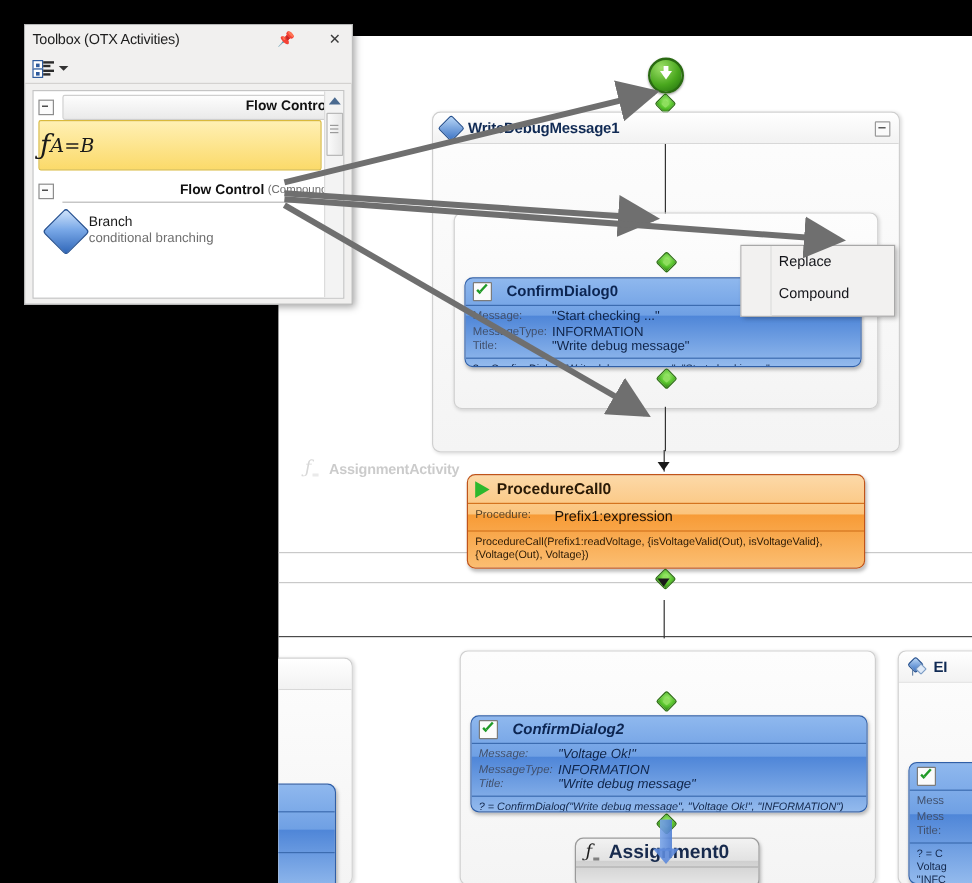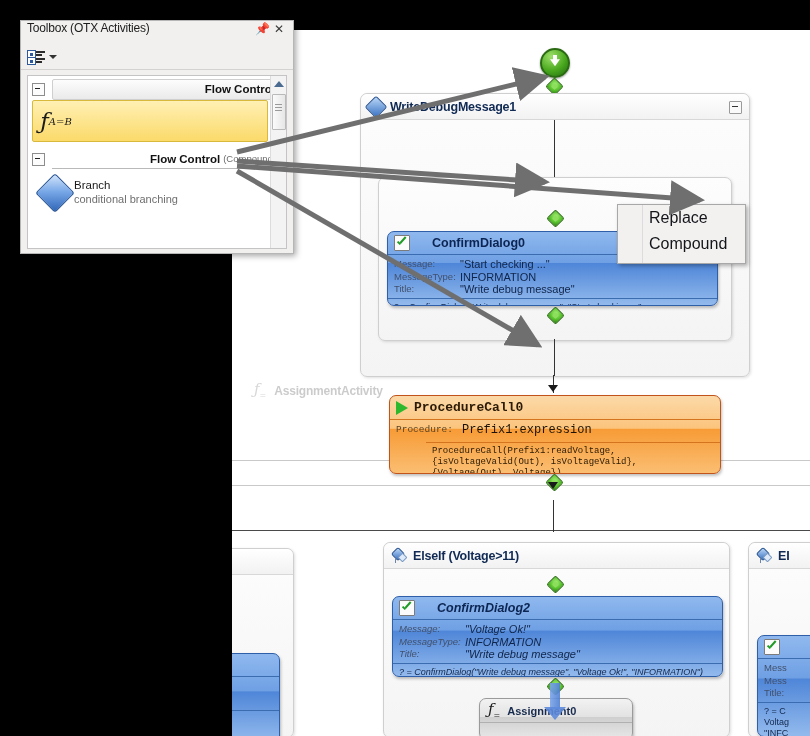--- a/index.html
+++ b/index.html
@@ -60,21 +60,21 @@
   .ico-if .d2{position:absolute;left:8px;top:5px;width:5px;height:5px;transform:rotate(45deg);
     border-radius:1px;background:#dfeaf8;border:1px solid #7a9bc4;}
   .ico-if .st{position:absolute;left:4px;top:9px;width:1px;height:5px;background:#6b86a8;}
 
   
   .leaf-blue{position:absolute;border:1px solid #2f5fa8;border-radius:7px;
     background:linear-gradient(#8fb8ee 0%,#6fa0e4 42%,#4f86d8 43%,#93baed 100%);
     box-shadow:1px 2px 3px rgba(0,0,0,.25);overflow:hidden;}
   .leaf-blue .lhdr{height:22px;display:flex;align-items:center;padding:0 6px;
     border-bottom:1px solid #3c6cb0;}
-  .leaf-blue .lhdr .ltitle{font-size:12.5px;font-weight:bold;color:#0c2552;margin-left:22px;}
+  .leaf-blue .lhdr .ltitle{font-size:12.5px;font-weight:bold;color:#0c2552;margin-left:12px;}
   .chk{width:14px;height:14px;background:#fbfbfb;border:1px solid #7b7b7b;border-radius:1px;
     position:relative;}
   .chk:after{content:"";position:absolute;left:2px;top:6px;width:4px;height:2px;background:#1f9a27;
     transform:rotate(45deg);}
   .chk:before{content:"";position:absolute;left:4px;top:3px;width:8px;height:2px;background:#1f9a27;
     transform:rotate(-48deg);}
   .proptbl{padding:3px 6px 2px 6px;font-size:10px;color:#1b2f52;}
   .proprow{display:flex;line-height:12.5px;}
   .proprow .pk{width:66px;color:#41506c;font-size:9.5px;}
   .proprow .pv{font-size:11px;color:#0f2449;}
@@ -94,43 +94,43 @@
   .leaf-orange .proprow .pk{color:#5a4426;}
   .leaf-orange .proprow .pv{color:#1d1205;font-size:12px;}
   .leaf-orange .exprline{border-top:1px solid #d4741f;color:#2a1a06;}
 
   
   .leaf-gray{position:absolute;border:1px solid #9a9a9a;border-radius:7px;
     background:linear-gradient(#f2f2f2 0%,#e2e2e2 45%,#cfcfcf 46%,#e8e8e8 100%);
     box-shadow:1px 2px 3px rgba(0,0,0,.25);overflow:hidden;}
   .leaf-gray .lhdr{height:23px;display:flex;align-items:center;padding:0 8px;
     border-bottom:1px solid #b0b0b0;}
-  .leaf-gray .lhdr .ltitle{font-size:11px;font-weight:bold;color:#172a4d;margin-left:7px;}
+  .leaf-gray .lhdr .ltitle{font-size:16px;font-weight:bold;color:#172a4d;margin-left:7px;}
   .fx{font-family:"DejaVu Serif",serif;font-style:italic;font-size:15px;color:#1a1a1a;
       line-height:1;position:relative;}
   .fx sub{font-size:8px;font-style:italic;}
 
   
   .ghost{position:absolute;display:flex;align-items:center;gap:8px;opacity:.45;}
   .ghost .gt{font-size:12px;color:#8d8d8d;font-weight:bold;letter-spacing:-.2px;}
   .ghost .fx{color:#a8a8a8;}
 
   
   .dropind{position:absolute;width:22px;}
   .dropind .shaft{position:absolute;left:6px;top:0;width:10px;height:26px;
     background:linear-gradient(90deg,#7aa5e8,#4f7fd4);opacity:.9;}
   .dropind .head{position:absolute;left:0;top:24px;width:0;height:0;
     border-left:11px solid transparent;border-right:11px solid transparent;
     border-top:13px solid #5d8ada;opacity:.9;}
 
   
   #toolbox{position:absolute;left:20px;top:20px;width:272px;height:232px;
     background:#f1f0ef;border:1px solid #b6b6b6;box-shadow:2px 2px 6px rgba(0,0,0,.35);}
-  #tb-title{height:24px;display:flex;align-items:flex-start;padding:0 6px;
-    font-size:12px;color:#1d1d1d;background:#f1f0ef;}
+  #tb-title{height:24px;display:flex;align-items:center;padding:0 6px;
+    font-size:12px;color:#1d1d1d;background:#f1f0ef;gap:24px;}
   #tb-title .ttxt{flex:1;letter-spacing:-.2px;}
   .tb-btn{width:16px;height:16px;display:flex;align-items:center;justify-content:center;
     font-size:12px;color:#3a3a3a;cursor:default;}
   #tb-toolbar{height:24px;display:flex;align-items:center;gap:4px;padding:0 6px;
     border-bottom:1px solid #d4d2d0;background:#f1f0ef;}
   .ico-listview{position:relative;width:18px;height:14px;}
   .ico-listview .sq{position:absolute;width:7px;height:6px;border:1px solid #2e5a9c;background:#fff;}
   .ico-listview .sq:after{content:"";position:absolute;left:2px;top:1.5px;width:3px;height:3px;background:#2e5a9c;}
   .ico-listview .ln{position:absolute;left:9px;height:2px;background:#2b2b2b;}
   .caret-dn{width:0;height:0;border-left:4px solid transparent;border-right:4px solid transparent;
@@ -164,42 +164,42 @@
   .ico-proccall .sqy{position:absolute;left:1px;top:21px;width:9px;height:9px;
     background:linear-gradient(#ffe08a,#e8a820);border:1px solid #b07f12;}
   .ico-proccall .ln1{position:absolute;left:11px;top:10px;width:9px;height:1px;background:#7d7d7d;
     transform:rotate(-42deg);}
   .ico-proccall .ln2{position:absolute;left:6px;top:18px;width:10px;height:1px;background:#7d7d7d;
     transform:rotate(45deg);}
   .ico-proccall .play{position:absolute;left:19px;top:14px;width:0;height:0;
     border-top:9px solid transparent;border-bottom:9px solid transparent;border-left:15px solid #2db82d;}
   .ico-assign{display:flex;align-items:center;justify-content:center;height:34px;
     font-family:"DejaVu Serif",serif;font-style:italic;font-size:23px;color:#1a1a1a;}
-  .ico-assign sub{font-size:10px;}
+  .ico-assign sub{font-size:16px;}
   .ico-branch{position:absolute;left:5px;top:4px;width:26px;height:26px;transform:rotate(45deg);
     border-radius:3px;background:linear-gradient(135deg,#d3e5fb 0%,#7aa9e8 45%,#2f66b8 100%);
     border:1px solid #224f91;}
 
   
   .tb-sb{position:absolute;right:0;top:0;width:15px;bottom:0;background:#f3f3f3;
     border-left:1px solid #dcdcdc;}
   .sb-up{position:absolute;left:3px;top:5px;width:0;height:0;
     border-left:5px solid transparent;border-right:5px solid transparent;border-bottom:6px solid #4a6a90;}
   .sb-thumb{position:absolute;left:1px;top:18px;width:12px;height:34px;
     background:linear-gradient(90deg,#fbfbfb,#e6e6e6);border:1px solid #b9b9b9;border-radius:1px;}
   .sb-thumb:after{content:"";position:absolute;left:2px;top:12px;width:7px;height:1px;
     background:#9a9a9a;box-shadow:0 3px 0 #9a9a9a,0 -3px 0 #9a9a9a;}
 
   
   #ctxmenu{position:absolute;left:617px;top:204px;width:127px;height:58px;
     background:#f2f1f0;border:1px solid #a8a8a8;box-shadow:2px 2px 4px rgba(0,0,0,.3);}
   #ctxmenu .gutter{position:absolute;left:0;top:0;width:24px;bottom:0;
     background:#f2f1f0;border-right:1px solid #dcdcdc;}
   .ctx-item{position:relative;height:26px;display:flex;align-items:center;
-    padding-left:31px;font-size:16px;color:#14151a;}
+    padding-left:31px;font-size:12px;color:#14151a;}
 
   
   #arrows{position:absolute;left:0;top:0;width:810px;height:736px;pointer-events:none;}
 </style>
 </head>
 <body>
 
 <div id="canvas">
   <div id="canvas-inner">
 
@@ -250,57 +250,49 @@
 
         <div class="diamond" style="left:170px;top:131px;"></div>
       </div>
 
       <div class="vline" style="left:193px;top:245px;height:37px;"></div>
     </div>
 
     <div class="vline" style="left:321px;top:345px;height:18px;"></div>
     <div class="arrowhead" style="left:316px;top:355px;"></div>
 
-    <div class="leaf-orange" style="left:157px;top:365px;width:330px;height:77px;font-family:Liberation Mono, monospace;">
+    <div class="leaf-orange" style="left:157px;top:365px;width:330px;height:77px;">
       <div class="lhdr">
         <span class="tri-play"></span>
         <span class="ltitle">ProcedureCall0</span>
       </div>
       <div class="proptbl" style="padding-top:4px;">
         <div class="proprow">
           <span class="pk">Procedure:</span>
           <span class="pv">Prefix1:expression</span>
         </div>
       </div>
-      <div class="exprline" style="margin-top:3px;margin-left:36px;">ProcedureCall(Prefix1:readVoltage, {isVoltageValid(Out), isVoltageValid}, {Voltage(Out), Voltage})</div>
+      <div class="exprline" style="margin-top:3px;">ProcedureCall(Prefix1:readVoltage, {isVoltageValid(Out), isVoltageValid}, {Voltage(Out), Voltage})</div>
     </div>
 
     <div class="diamond" style="left:316px;top:446px;"></div>
     <div class="arrowhead" style="left:316px;top:452px;"></div>
 
     <div class="vline" style="left:321px;top:470px;height:32px;"></div>
 
     <div class="container" style="left:-80px;top:518px;width:140px;height:188px;">
       <div class="chdr"></div>
     </div>
     <div class="leaf-blue" style="left:-90px;top:623px;width:136px;height:88px;">
       <div class="lhdr"></div>
       <div class="proptbl" style="height:28px;"></div>
       <div class="exprline">ltage is invalid!",</div>
     </div>
 
     <div class="container" style="left:151px;top:512px;width:345px;height:194px;">
-      <div class="chdr">
-        <span class="ico-if">
-          <span class="d1"></span>
-            <span class="d2"></span>
-            <span class="st"></span>
-        </span>
-        <span class="ctitle">ElseIf (Voltage&gt;11)</span>
-      </div>
 
       <div class="diamond" style="left:165px;top:35px;"></div>
 
       <div class="leaf-blue" style="left:8px;top:53px;width:329px;height:79px;font-style:italic;">
         <div class="lhdr">
           <span class="chk"></span>
           <span class="ltitle">ConfirmDialog2</span>
         </div>
         <div class="proptbl">
           <div class="proprow">

